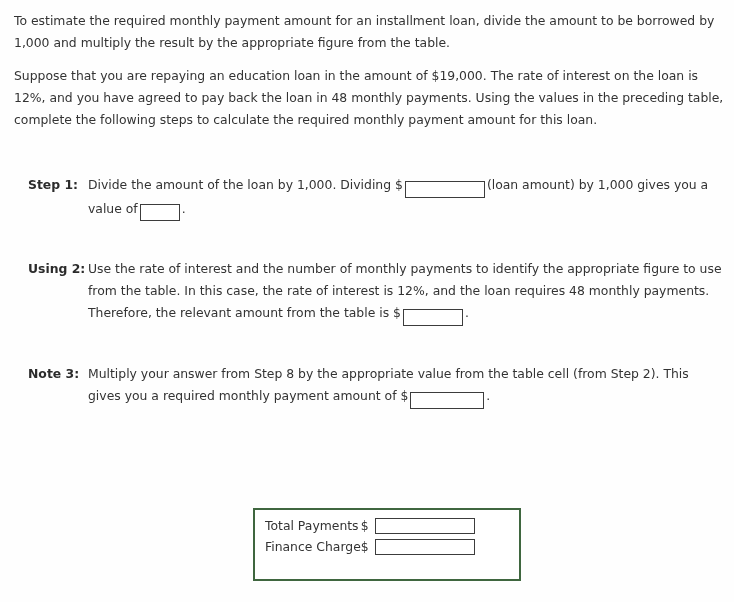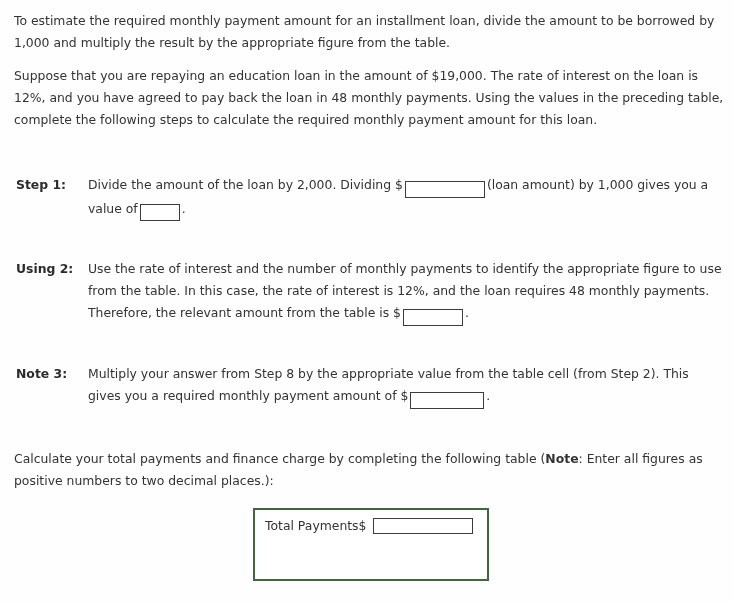--- a/index.html
+++ b/index.html
@@ -49,21 +49,21 @@
   .bold { font-weight: bold; }
 
   
   .step {
     position: absolute;
     left: 14px;
     width: 710px;
   }
   .step-label {
     position: absolute;
-    left: 2px;
+    left: 14px;
     top: 0;
     width: 66px;
     font-weight: bold;
     color: #2b2b2b;
     line-height: 22px;
   }
   .step-body {
     position: absolute;
     left: 74px;
     top: 0;
@@ -91,21 +91,21 @@
   .box-wide  { width: 78px; }
   .box-small { width: 38px; }
   .box-med   { width: 58px; }
   .box-med2  { width: 72px; }
 
   
   #finance-table {
     position: absolute;
     left: 253px;
     top: 508px;
-    width: 236px;
+    width: 268px;
     height: 73px;
     border: 2px solid #3f663f;
     background: #ffffff;
     box-sizing: border-box;
   }
   #finance-table table {
     border-collapse: collapse;
     margin: 5px 0 0 10px;
   }
   #finance-table td {
@@ -146,47 +146,51 @@
 
 <div class="page">
 
   <div class="para" id="para-intro">To estimate the required monthly payment amount for an installment loan, divide the amount to be borrowed by 1,000 and multiply the result by the appropriate figure from the table.</div>
 
   <div class="para" id="para-scenario">Suppose that you are repaying an education loan in the amount of $19,000. The rate of interest on the loan is 12%, and you have agreed to pay back the loan in 48 monthly payments. Using the values in the preceding table, complete the following steps to calculate the required monthly payment amount for this loan.</div>
 
   <div class="step" id="step-1">
     <div class="step-label">Step 1:</div>
     <div class="step-body">
-      <span>Divide the amount of the loan by 2,000. Dividing $</span><input class="answer-box box-wide" type="text" value="" style=""><span>(loan amount) by 1,000 gives you a value of</span><input class="answer-box box-small" type="text" value="" style=""><span>.</span>
+      <span>Divide the amount of the loan by 1,000. Dividing $</span><input class="answer-box box-wide" type="text" value="" style=""><span>(loan amount) by 1,000 gives you a value of</span><input class="answer-box box-small" type="text" value="" style=""><span>.</span>
     </div>
   </div>
 
   <div class="step" id="step-2">
     <div class="step-label">Using 2:</div>
     <div class="step-body">
       <span>Use the rate of interest and the number of monthly payments to identify the appropriate figure to use from the table. In this case, the rate of interest is 12%, and the loan requires 48 monthly payments. Therefore, the relevant amount from the table is $</span><input class="answer-box box-med" type="text" value="" style=""><span>.</span>
     </div>
   </div>
 
   <div class="step" id="step-3">
     <div class="step-label">Note 3:</div>
     <div class="step-body">
       <span>Multiply your answer from Step 8 by the appropriate value from the table cell (from Step 2). This gives you a required monthly payment amount of $</span><input class="answer-box box-med2" type="text" value="" style=""><span>.</span>
     </div>
   </div>
 
-  <div class="para" id="para-calc">
-    <span>Calculate your total payments and finance charge by completing the following table (</span><span class="bold">Note</span><span>: Enter all figures as positive numbers to two decimal places.):</span>
-  </div>
 
   <div id="finance-table" style="border-color: rgb(63, 102, 63);">
     <table>
       <tbody>
         <tr>
           <td class="tbl-label">Total Payments</td>
+          <td class="tbl-sym">$</td>
+          <td class="tbl-field">
+            <input class="tbl-input" type="text" value="" style="">
+          </td>
+        </tr>
+        <tr>
+          <td class="tbl-label">Finance Charge</td>
           <td class="tbl-sym">$</td>
           <td class="tbl-field">
             <input class="tbl-input" type="text" value="" style="">
           </td>
         </tr>
       </tbody>
     </table>
   </div>
 
 </div>

